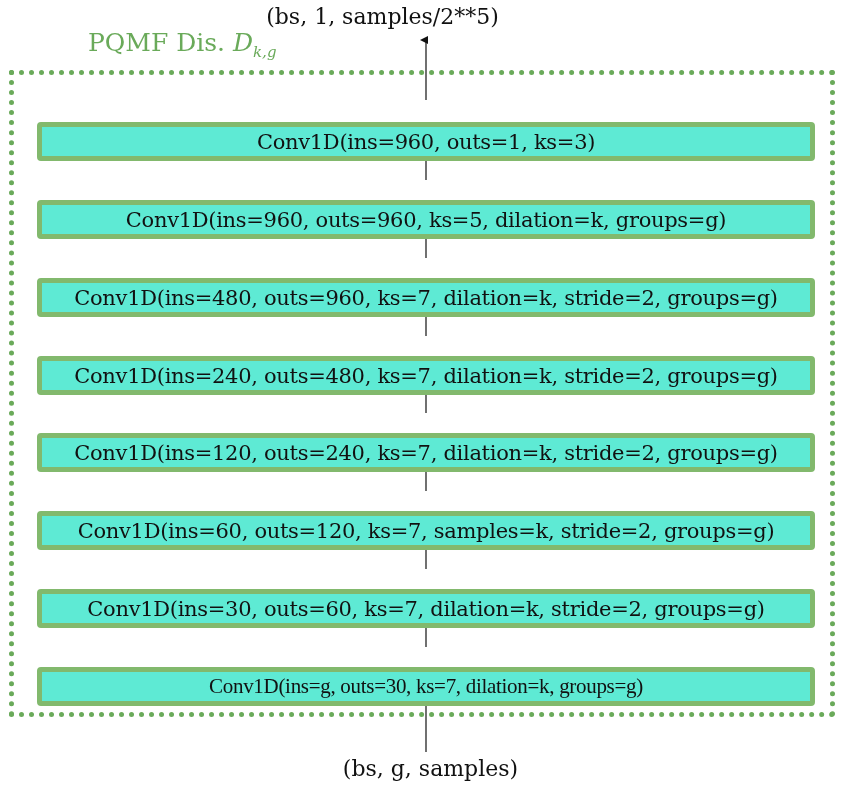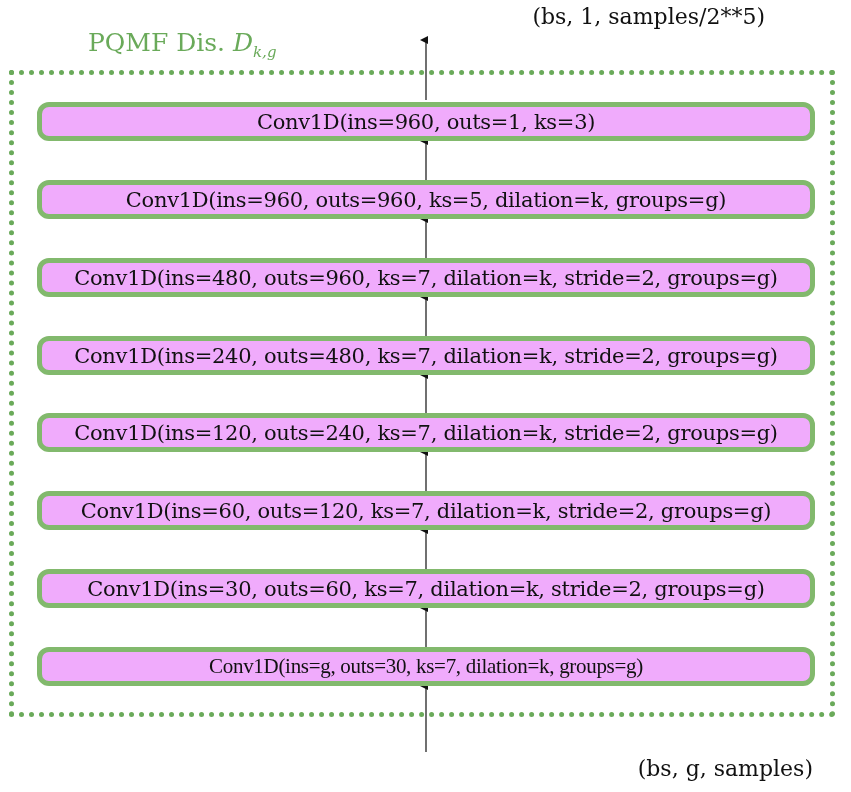--- a/index.html
+++ b/index.html
@@ -1,29 +1,29 @@
 <!DOCTYPE html>
 <html><head>
 <meta charset="utf-8">
 <style>
   html, body { margin: 0; padding: 0; background: #ffffff; }
   body { width: 851px; height: 792px; position: relative; overflow: hidden;
          font-family: "DejaVu Serif", "Liberation Serif", serif; color: #111; }
-  .io-label { position: absolute; left: 0; width: 765px; text-align: right; font-size: 22px; }
+  .io-label { position: absolute; left: 0; width: 765px; text-align: center; font-size: 22px; }
   #out-label { top: 4px; }
   #in-label { top: 756px; padding-left: 48px; }
   .title { position: absolute; left: 88px; top: 28px; font-size: 25px; color: #6aaa5a; }
   .title i { font-style: italic; }
   .title sub { font-size: 15px; font-style: italic; }
   .frame { position: absolute; left: 9px; top: 70px; width: 826px; height: 647px;
            border: 5px dotted #6aaa5a; box-sizing: border-box; }
   .block { position: absolute; left: 37px; width: 778px; height: 39px;
-           border: 5px solid #82b96d; border-radius: 12px; background: #f0abfc;
+           border: 5px solid #82b96d; border-radius: 4px; background: #5eead4;
            box-sizing: border-box; display: flex; align-items: center; justify-content: center;
-           font-size: 21px; white-space: nowrap; letter-spacing: -0.3px; }
+           font-size: 21px; white-space: nowrap; letter-spacing: -0.3px; margin-top: 20px; }
   svg.arrows { position: absolute; left: 0; top: 0; width: 851px; height: 792px; pointer-events: none; }
 </style>
 </head>
 <body>
 
 <div id="out-label" class="io-label">(bs, 1, samples/2**5)</div>
 
 <div class="title">
   <span>PQMF Dis.</span>
   <i>D</i><sub>k,g</sub>
@@ -60,21 +60,21 @@
     <div class="block" style="top: 258px;">
       <span>Conv1D(ins=480, outs=960, ks=7, dilation=k, stride=2, groups=g)</span>
     </div>
     <div class="block" style="top: 336px;">
       <span>Conv1D(ins=240, outs=480, ks=7, dilation=k, stride=2, groups=g)</span>
     </div>
     <div class="block" style="top: 413px;">
       <span>Conv1D(ins=120, outs=240, ks=7, dilation=k, stride=2, groups=g)</span>
     </div>
     <div class="block" style="top: 491px;">
-      <span>Conv1D(ins=60, outs=120, ks=7, dilation=k, stride=2, groups=g)</span>
+      <span>Conv1D(ins=60, outs=120, ks=7, samples=k, stride=2, groups=g)</span>
     </div>
     <div class="block" style="top: 569px;">
       <span>Conv1D(ins=30, outs=60, ks=7, dilation=k, stride=2, groups=g)</span>
     </div>
     <div class="block" style="top: 647px; font-family: Liberation Serif, serif;">
       <span>Conv1D(ins=g, outs=30, ks=7, dilation=k, groups=g)</span>
     </div>
   </div>
 
 <div id="in-label" class="io-label">(bs, g, samples)</div>

